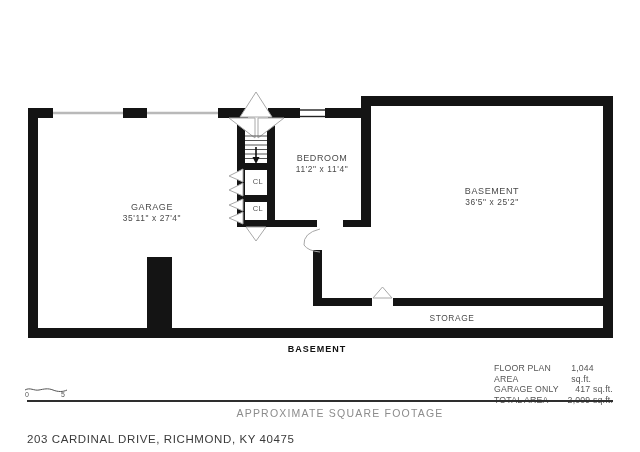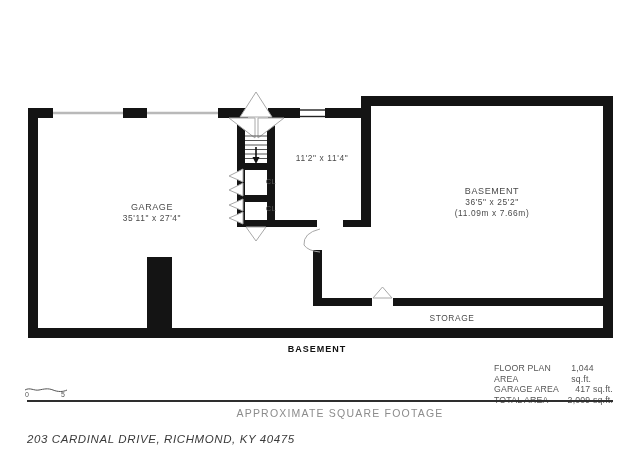--- a/index.html
+++ b/index.html
@@ -8,39 +8,39 @@
     font-family:"Liberation Sans", sans-serif;
   }
   .wall{position:absolute;background:#141414;}
   .room-label{
     position:absolute;text-align:center;color:#4a4a4a;
     letter-spacing:0.6px;line-height:11px;
   }
   .room-label .rname{font-size:9px;}
   .room-label .rdim{font-size:8.4px;}
   .cl-label{
-    position:absolute;text-align:center;color:#555555;font-size:7.5px;letter-spacing:0.5px;margin-left:13px;
+    position:absolute;text-align:center;color:#555555;font-size:7.5px;letter-spacing:0.5px;
   }
   .plan-label{
     position:absolute;text-align:center;color:#111111;font-weight:bold;
     font-size:9px;letter-spacing:1px;
   }
   .svg-layer{position:absolute;left:0;top:0;pointer-events:none;}
   #area-table{
     position:absolute;left:494px;top:363px;width:119px;color:#555555;
     font-size:8.7px;letter-spacing:0.2px;line-height:10.6px;
   }
   #area-table .arow{display:flex;justify-content:space-between;}
   .footer-line{
     position:absolute;left:0;width:640px;text-align:center;color:#8c8c8c;
     font-size:10.5px;letter-spacing:1.2px;padding-left:20px;
   }
   #address{
     position:absolute;left:27px;top:433px;color:#3a3a3a;
-    font-size:11.5px;letter-spacing:0.6px;font-style:italic;
+    font-size:11.5px;letter-spacing:0.6px;
   }
   .scale-num{position:absolute;color:#555555;font-size:7px;}
   #divider{position:absolute;left:27px;top:400px;width:586px;height:2px;background:#2e2e2e;}
 </style>
 </head>
 <body>
 
 <div id="canvas">
 
   <div class="wall" style="left:28px;top:108px;width:10px;height:228px;"></div>
@@ -123,45 +123,45 @@
       <path d="M 25 390 c 5 -3 9 1 14 0 s 9 -2 14 0 s 10 2 14 0"></path>
     </g>
   </svg>
 
   <div class="room-label" style="left:52px;top:202px;width:200px;">
     <div class="rname">GARAGE</div>
     <div class="rdim">35'11" x 27'4"</div>
   </div>
 
   <div class="room-label" style="left:252px;top:153px;width:140px;">
+    <div class="rname">BEDROOM</div>
     <div class="rdim">11'2" x 11'4"</div>
   </div>
 
   <div class="room-label" style="left:422px;top:186px;width:140px;">
     <div class="rname">BASEMENT</div>
     <div class="rdim">36'5" x 25'2"</div>
-    <div class="rdim">(11.09m x 7.66m)</div>
   </div>
 
   <div class="room-label" style="left:412px;top:313px;width:80px;">
     <div class="rname" style="font-size:8.4px;text-align:center;">STORAGE</div>
   </div>
 
   <div class="cl-label" style="left:243px;top:177px;width:30px;">CL</div>
   <div class="cl-label" style="left:243px;top:204px;width:30px;">CL</div>
 
   <div class="plan-label" style="left:267px;top:344px;width:100px;">BASEMENT</div>
 
   <div id="area-table">
     <div class="arow">
       <span>FLOOR PLAN AREA</span>
       <span>1,044 sq.ft.</span>
     </div>
     <div class="arow">
-      <span>GARAGE AREA</span>
+      <span>GARAGE ONLY</span>
       <span>417 sq.ft.</span>
     </div>
     <div class="arow">
       <span>TOTAL AREA</span>
       <span>2,009 sq.ft.</span>
     </div>
   </div>
 
   <div class="scale-num" style="left:25px;top:391px;">0</div>
   <div class="scale-num" style="left:61px;top:391px;">5</div>

